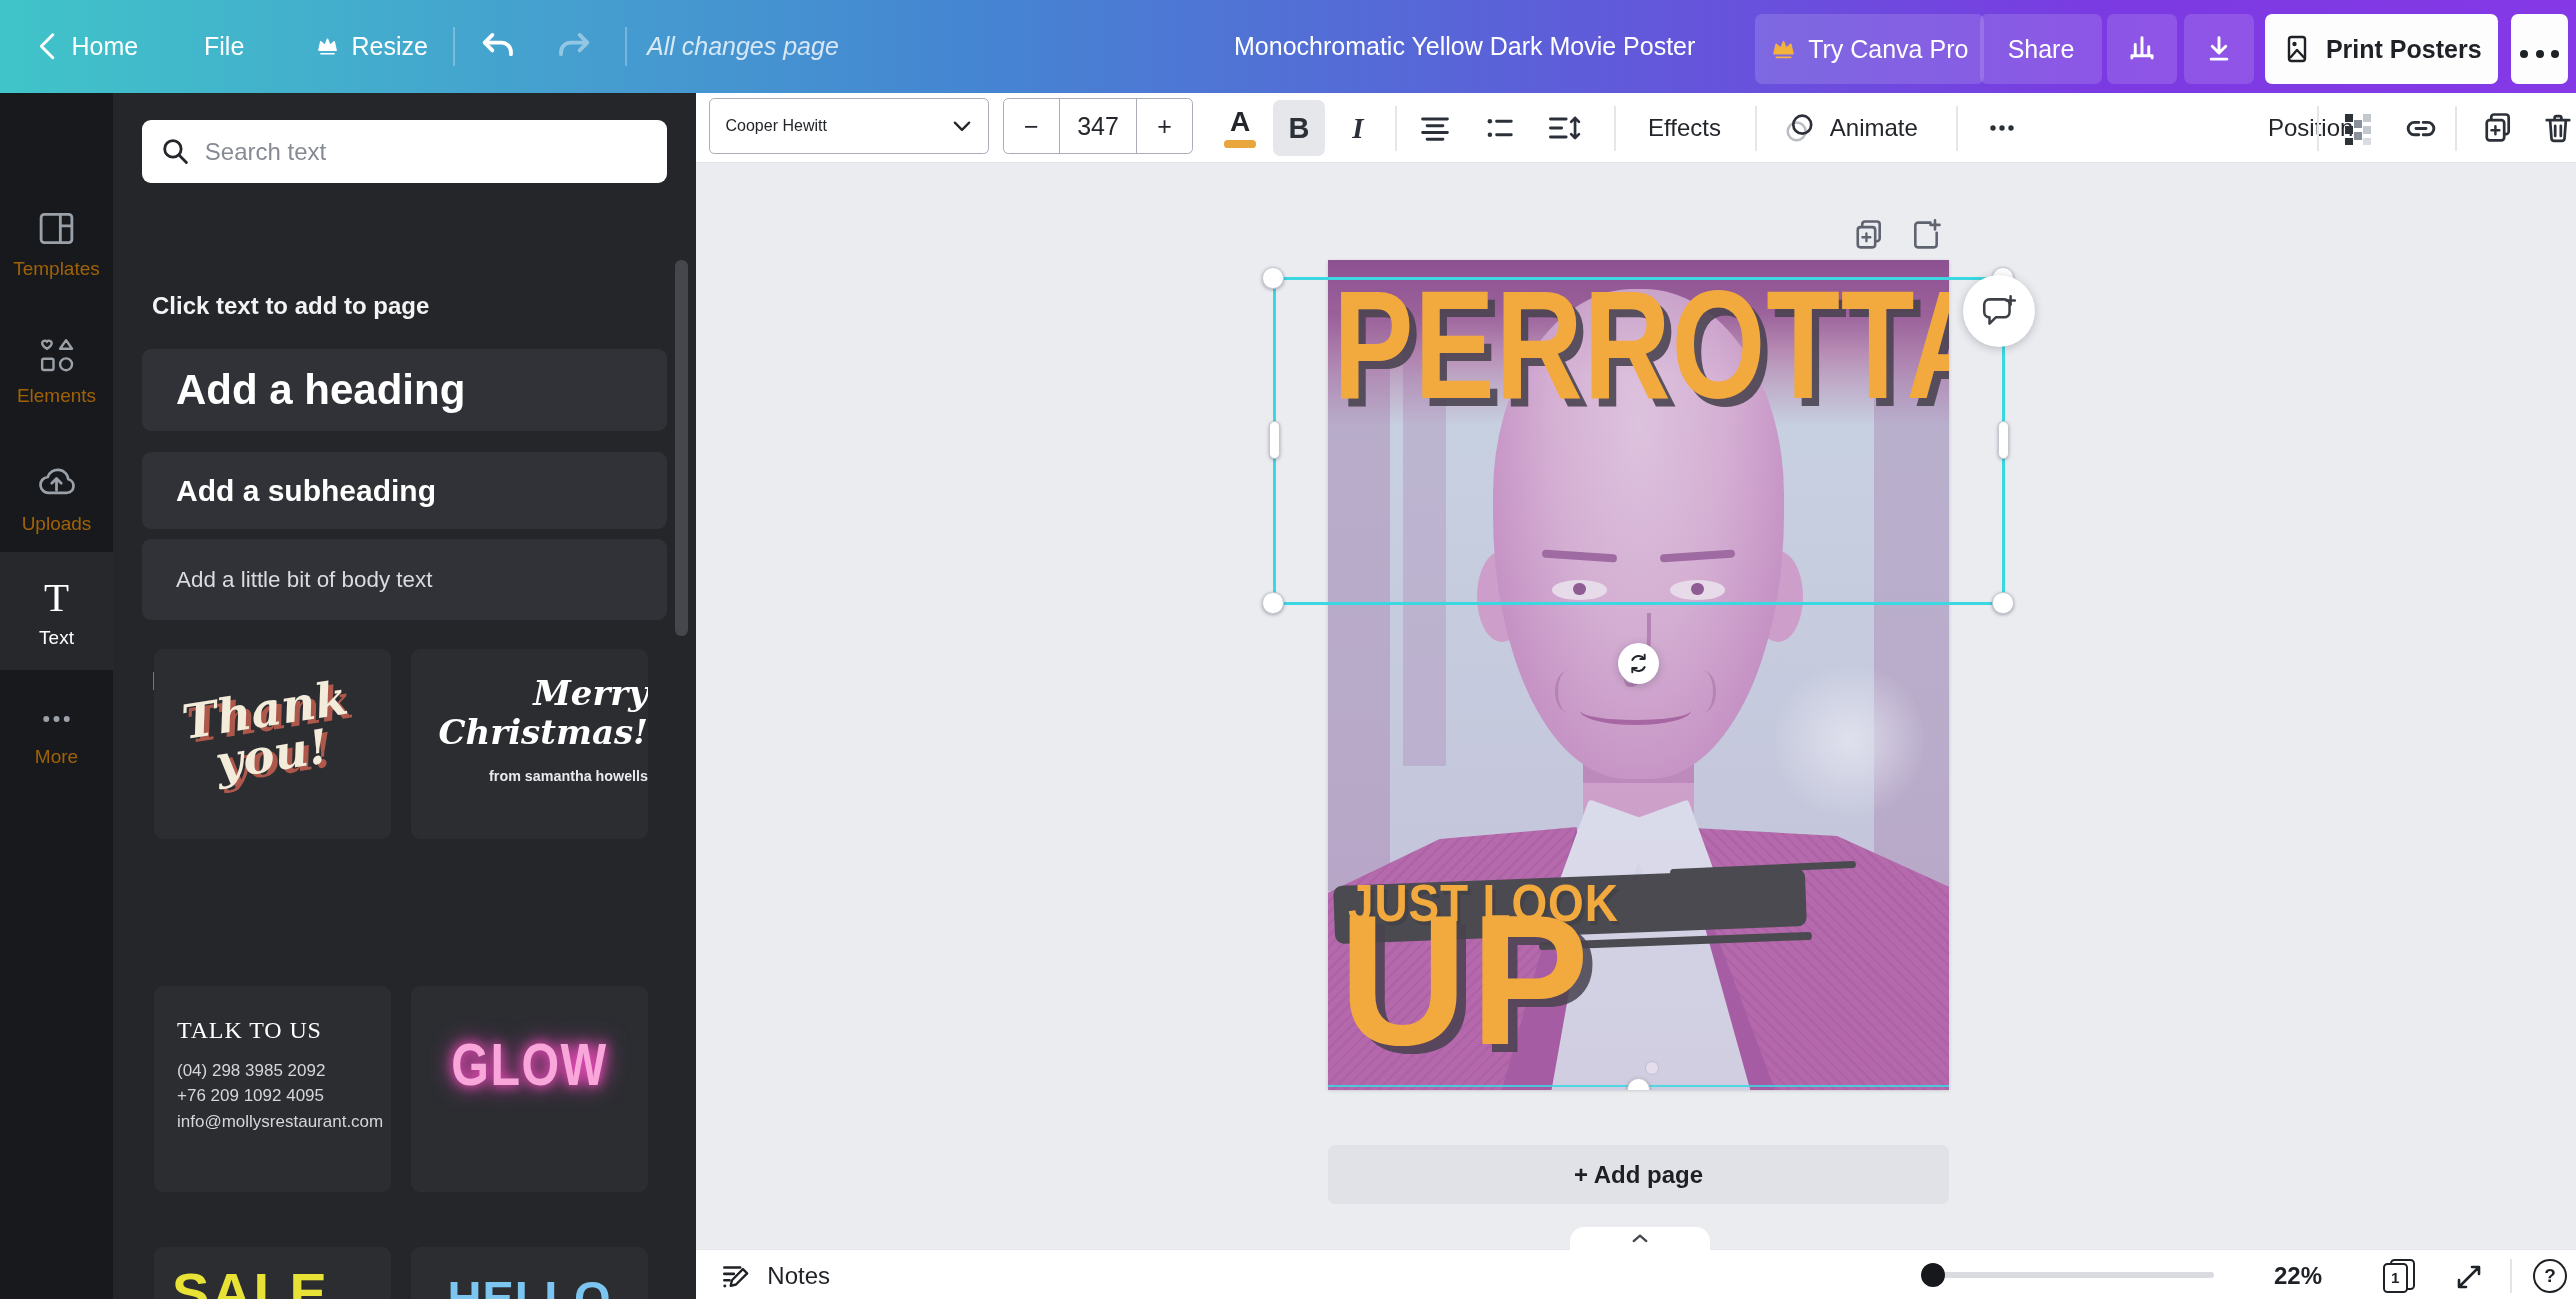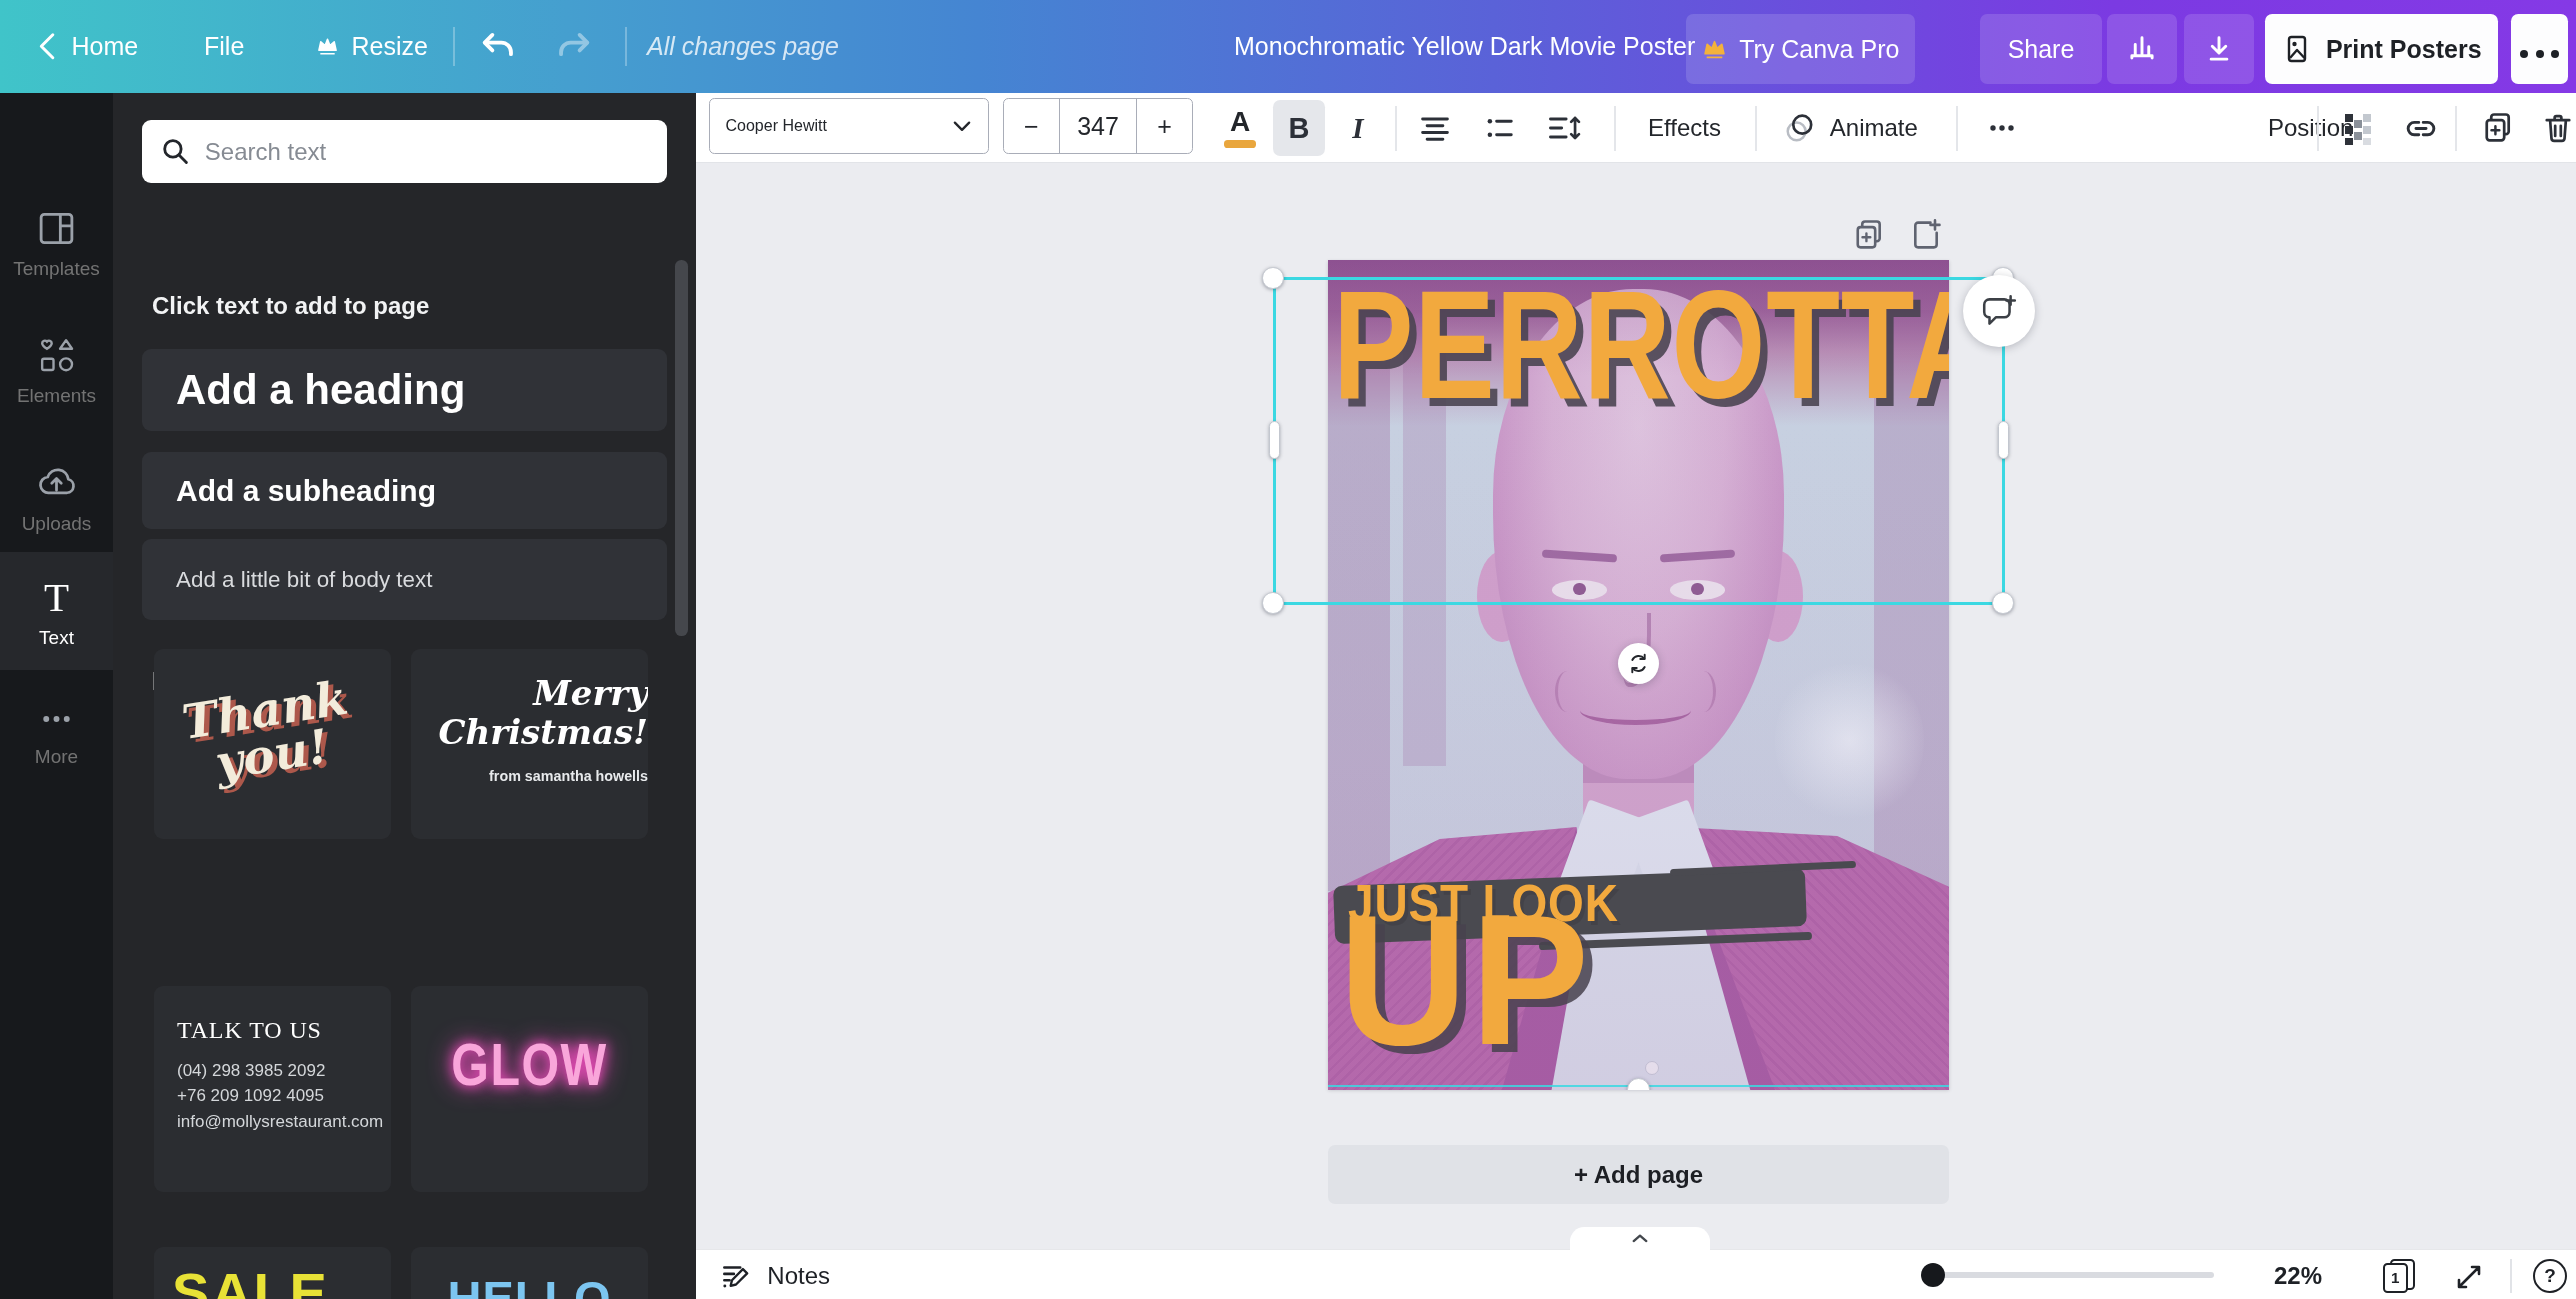--- a/index.html
+++ b/index.html
@@ -19,21 +19,21 @@
   .tb-title { position:absolute; top:0; height:93px; display:flex; align-items:center; font-size:25px; color:#fff; }
   .tb-btn { position:absolute; top:14.3px; height:70px; border-radius:7.2px; display:flex; align-items:center;
     justify-content:center; gap:12.5px; font-size:25px; font-weight:500; color:#fff;
     background:rgba(255,255,255,.14); cursor:pointer; }
   .tb-btn.white { background:#fdfdfe; color:#1e2126; font-weight:600; }
   .dot { width:8px; height:8px; border-radius:50%; background:#1e2126; display:inline-block; }
   .dot + .dot { margin-left:7.2px; }
 
   
   .sidebar { position:absolute; left:0; top:93px; width:113px; height:1206px; background:#17191c; }
-  .side-item { position:absolute; left:0; width:113px; text-align:center; color:#737373; cursor:pointer; }
+  .side-item { position:absolute; left:0; width:113px; text-align:center; color:#a16207; cursor:pointer; }
   .side-item .lbl { display:block; margin-top:9px; font-size:19px; }
   .side-item.active-bg { background:#26282c; }
   .side-item.active, .side-item.active .lbl { color:#fff; }
   .t-glyph { font-family:"Liberation Serif", serif; font-size:41px; line-height:41px; color:#fff; }
 
   
   .panel { position:absolute; left:113px; top:93px; width:583px; height:1206px; background:#252629; overflow:hidden; }
   .search-box { position:absolute; left:29px; top:27px; width:525px; height:63px; background:#fff;
     border-radius:9px; display:flex; align-items:center; padding:0 18px; gap:14.3px; }
   .search-box input { border:none; outline:none; font-size:24px; color:#33363c; width:412px;
@@ -155,21 +155,21 @@
     </div>
     <div class="tb-divider" style="left:625px;"></div>
     <div class="tb-item tb-status" style="left:647px;">
       <span>All changes page</span>
     </div>
 
     <div class="tb-title" style="left:1234px;">
       <span>Monochromatic Yellow Dark Movie Poster</span>
     </div>
 
-    <div class="tb-btn" style="left:1686px; width:229px;">
+    <div class="tb-btn" style="left:1755px; width:229px;">
       <span>
         <svg width="25" height="25" viewBox="0 0 24 24">
             <path d="M3 16 L5 7 L9.5 11 L12 4.5 L14.5 11 L19 7 L21 16 Z M4.5 19.5 h15" fill="#f3b23c" stroke="#f3b23c" stroke-width="1.6" stroke-linejoin="round"></path>
           </svg>
       </span>
       <span>Try Canva Pro</span>
     </div>
     <div class="tb-btn" style="left:1980px; width:122px;">
       <span>Share</span>
     </div>

